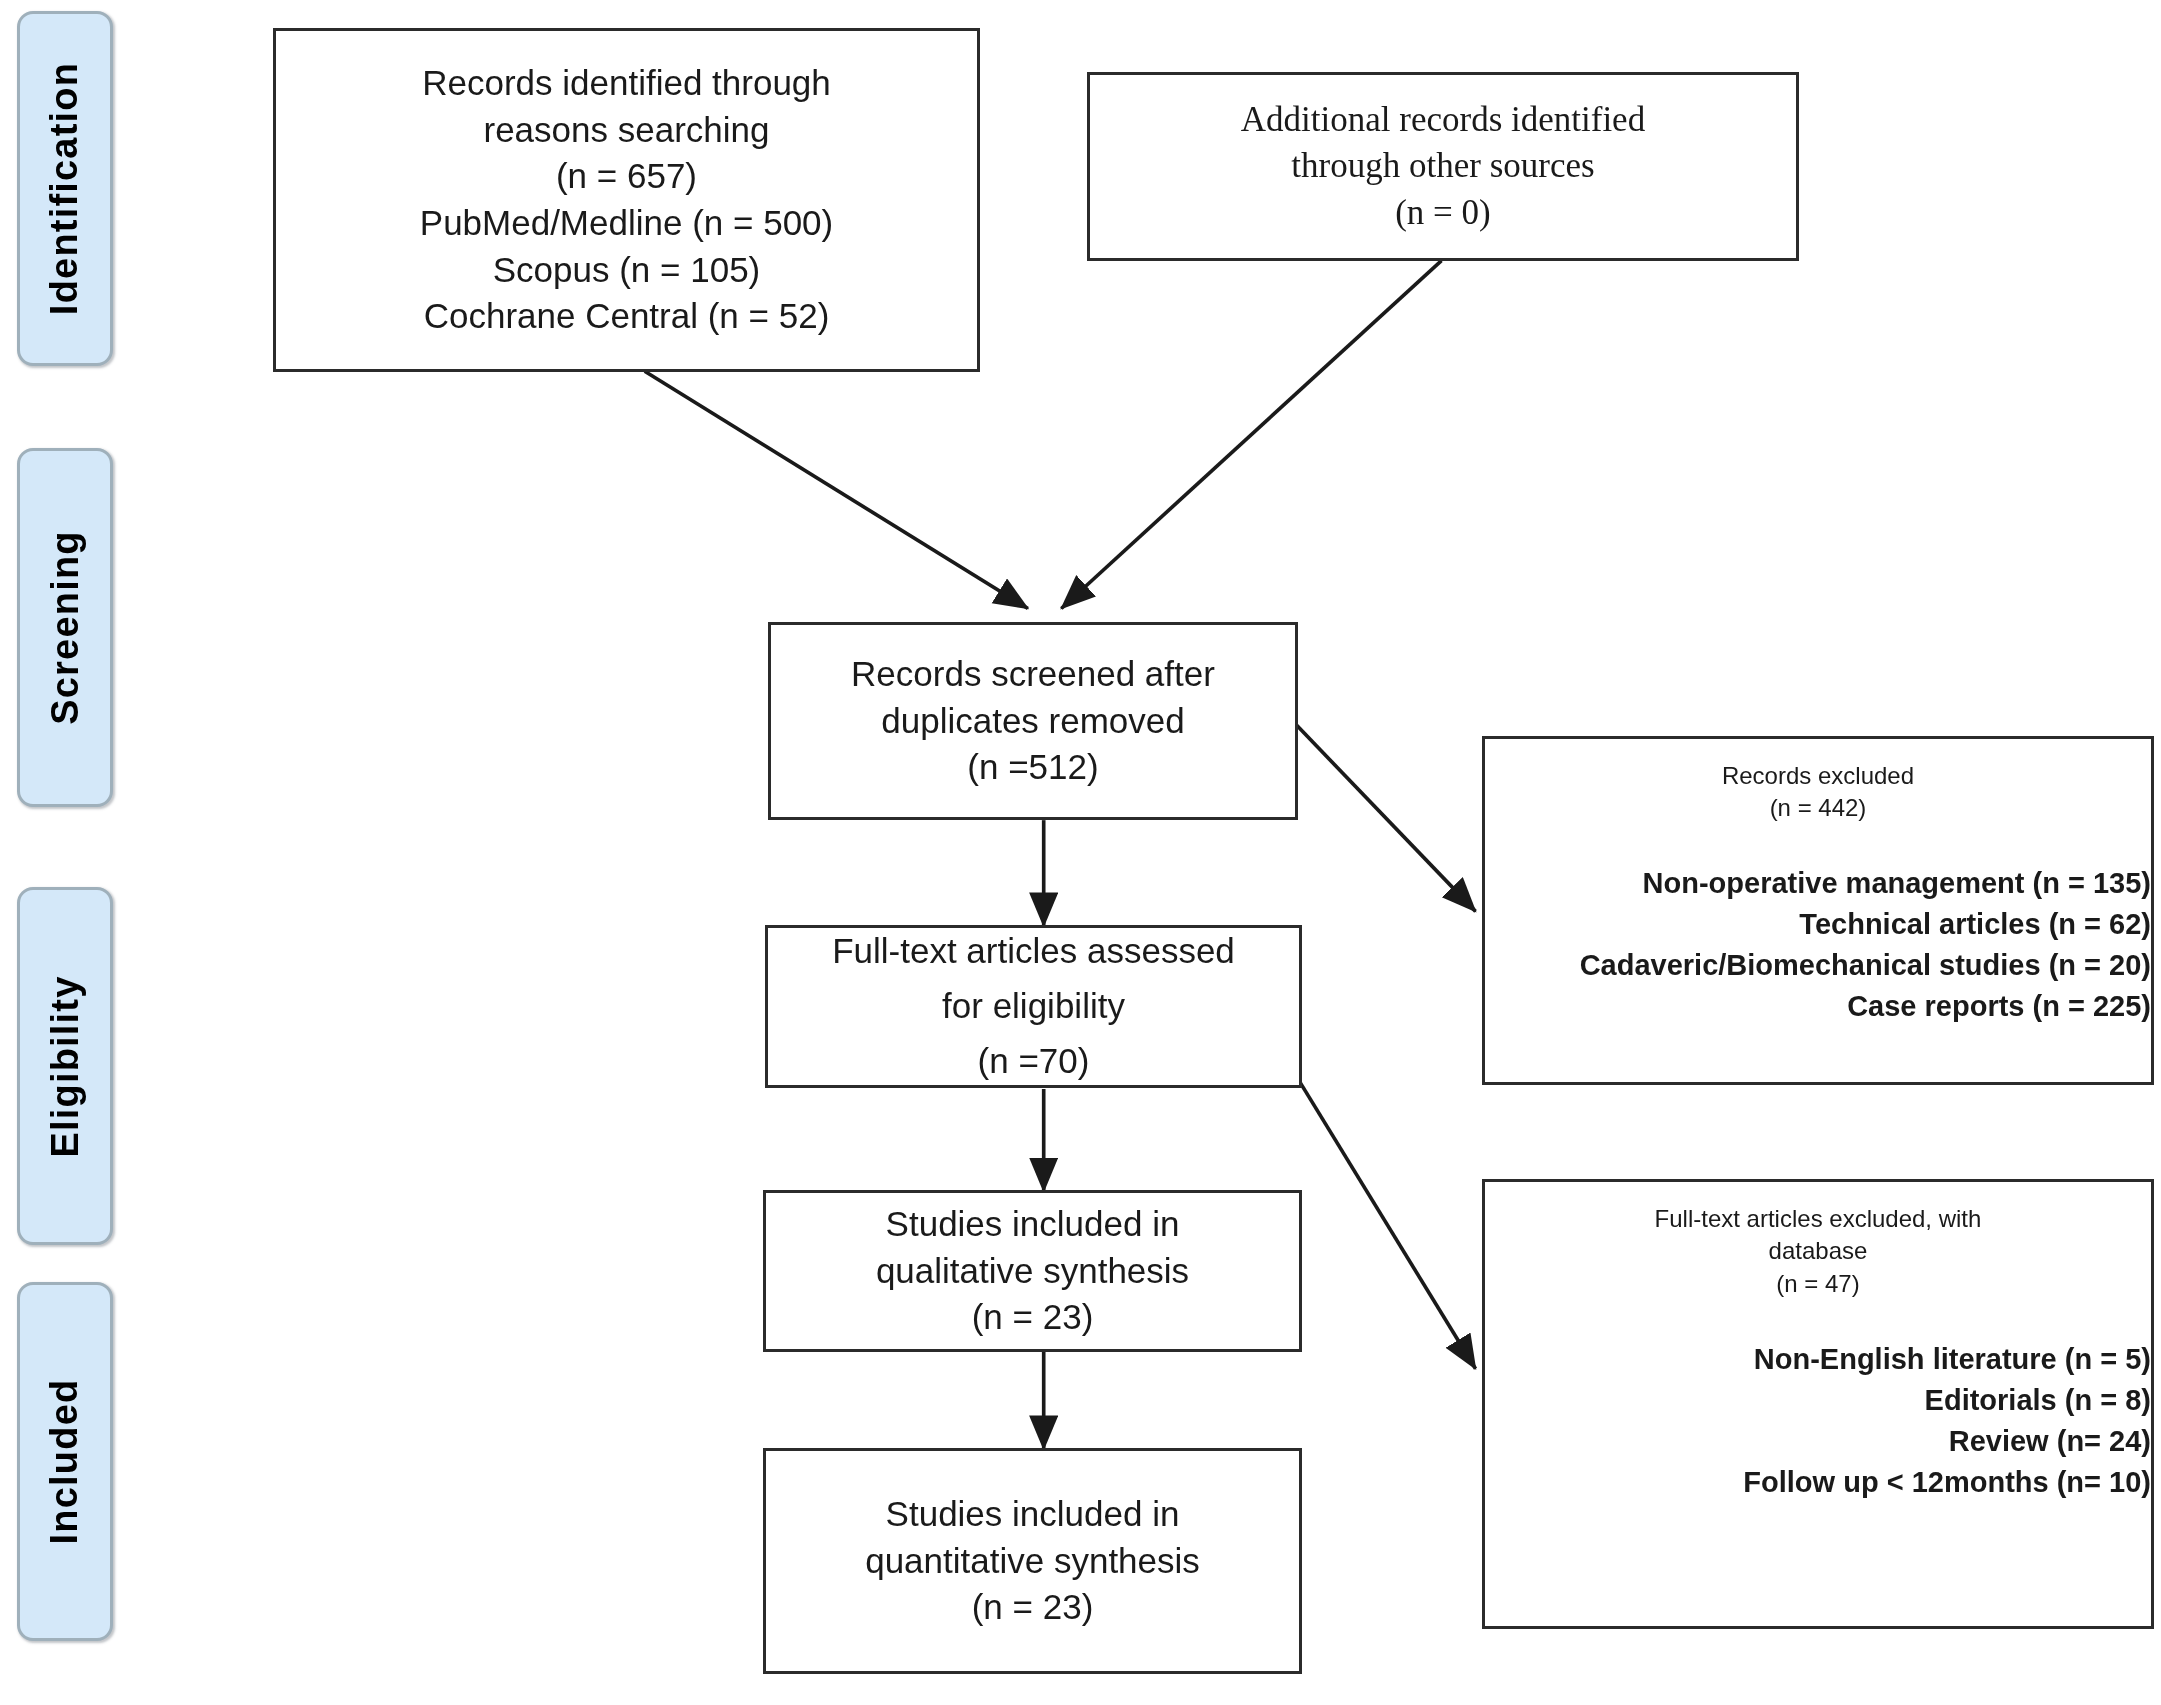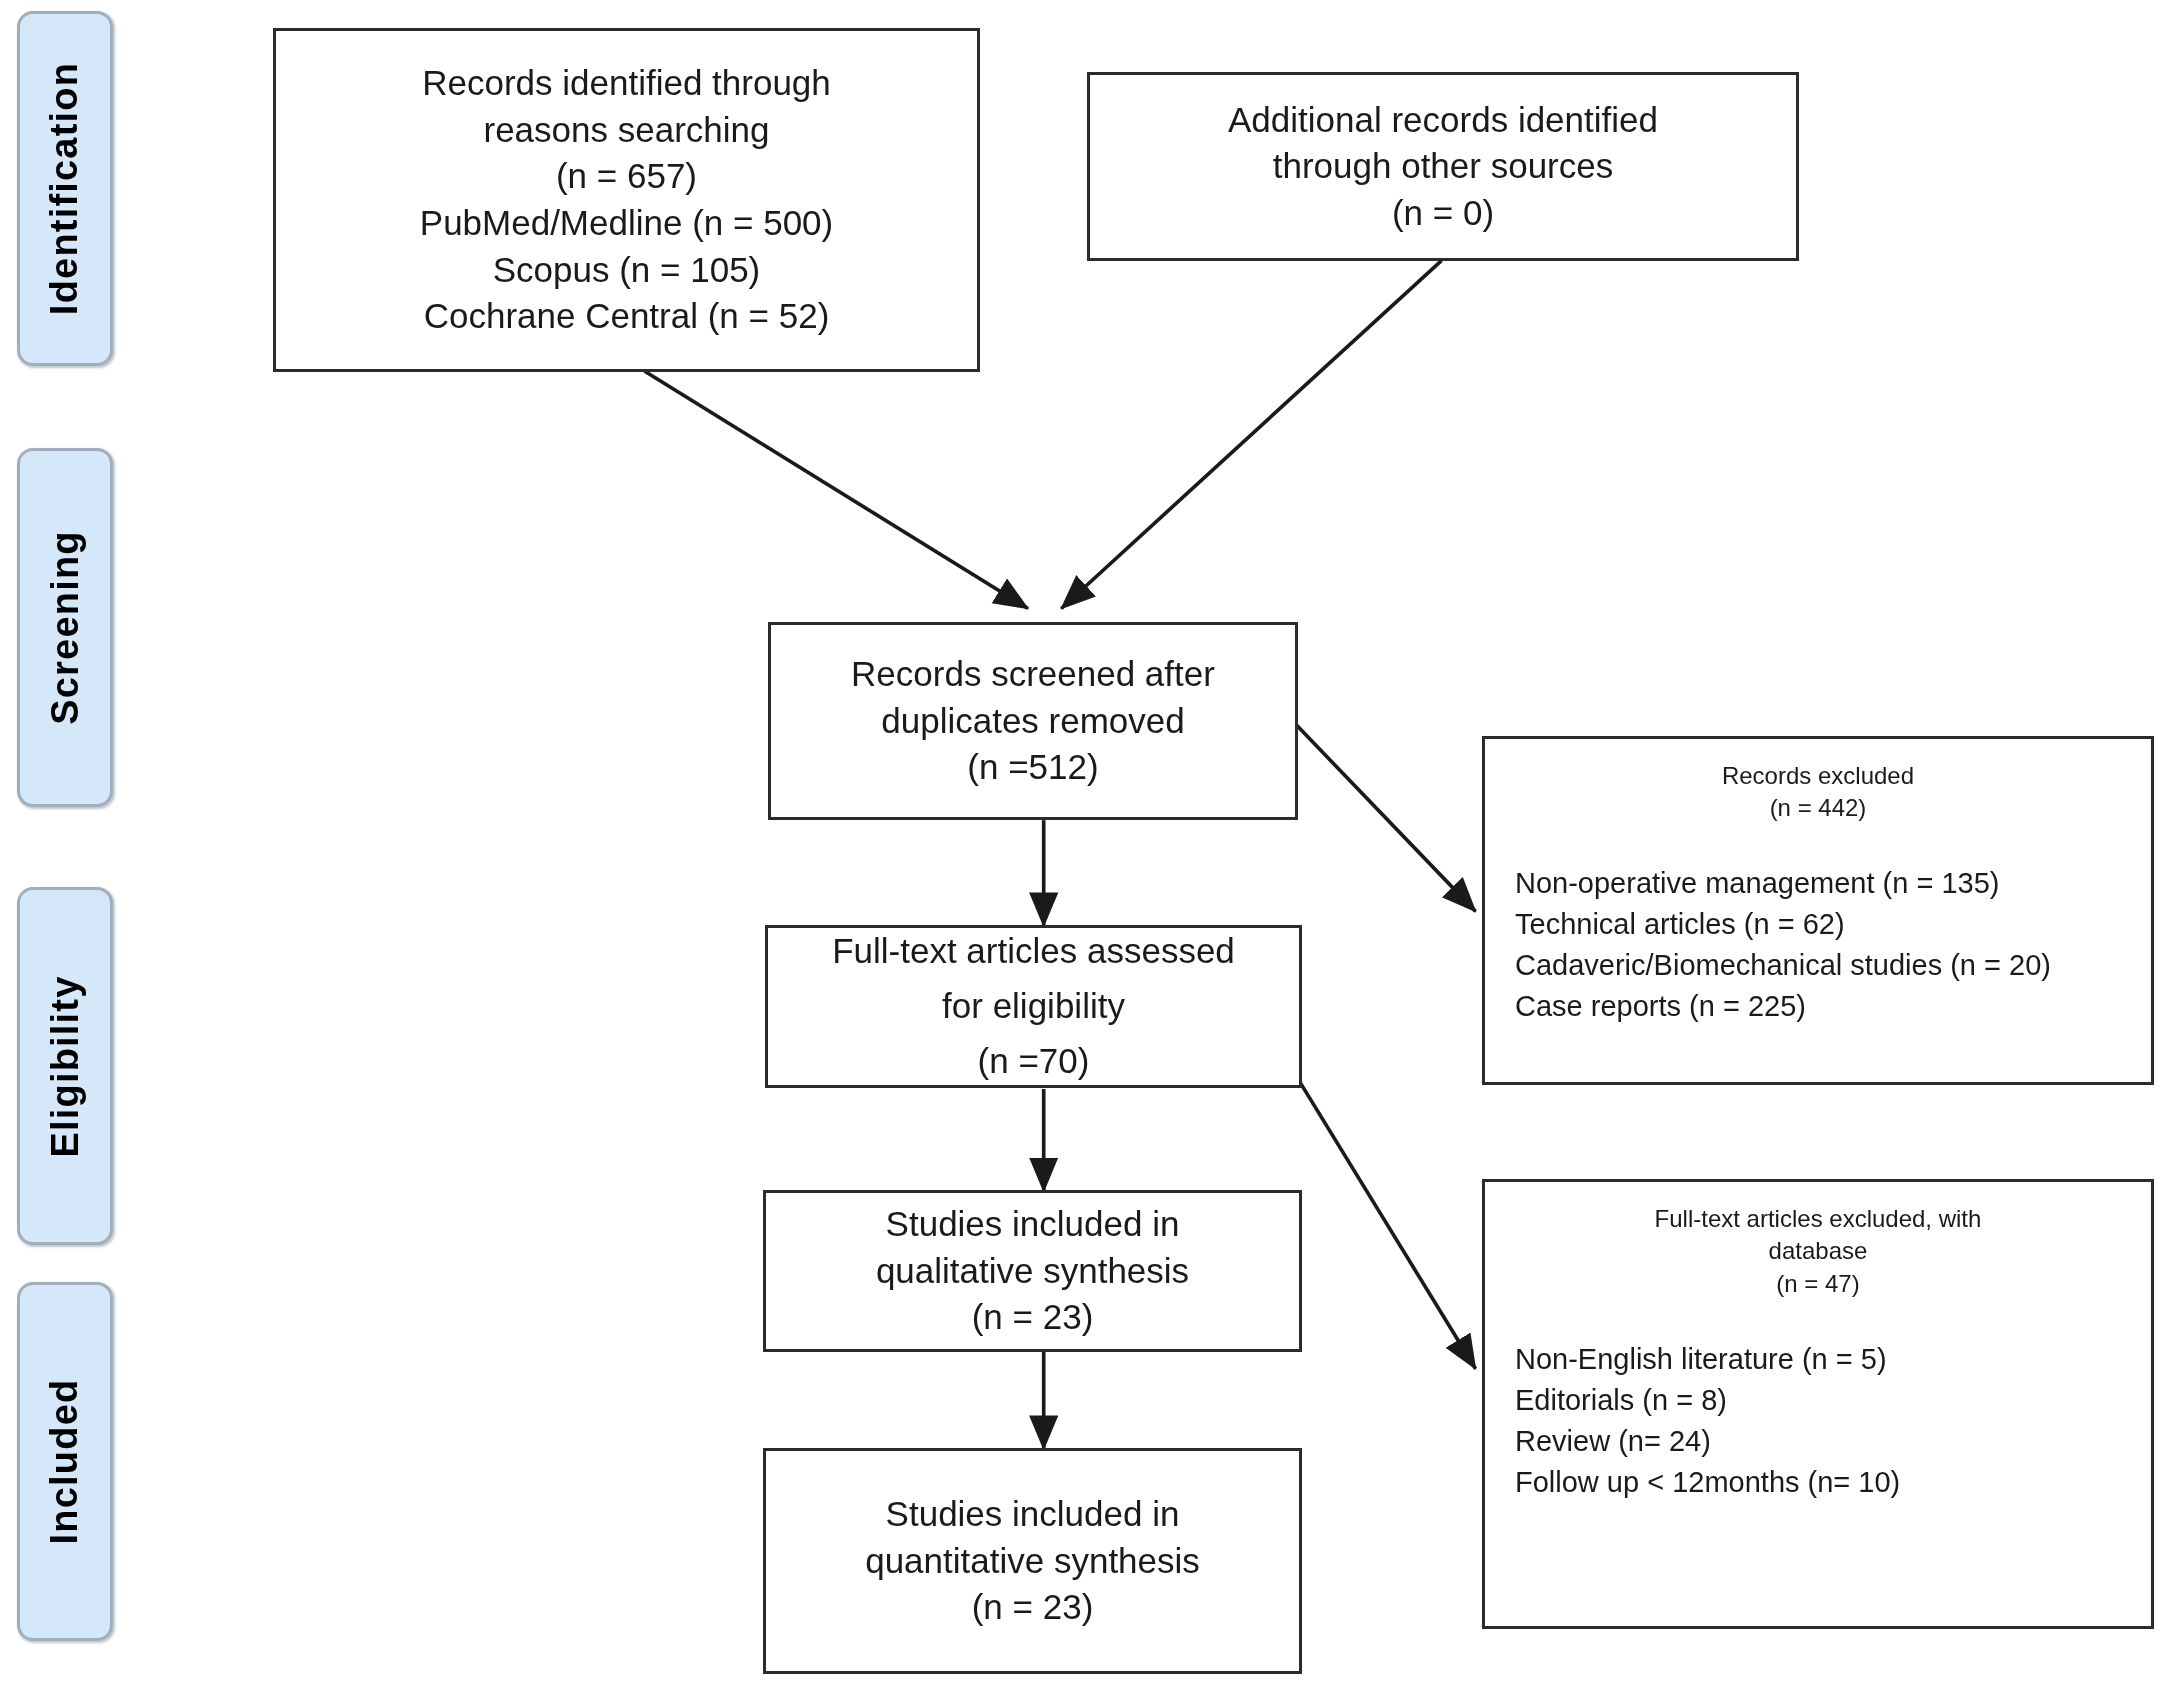--- a/index.html
+++ b/index.html
@@ -57,23 +57,24 @@
 
   
   .fbox.excl { justify-content: flex-start; padding-top: 20.7px; }
   .fbox.excl .head {
     width: 100%;
     text-align: center;
   }
   .fbox.excl .head .ln { font-size: 24px; line-height: 1.36; }
   .fbox.excl .reasons {
     width: 100%;
-    text-align: left;
+    text-align: right;
     padding-left: 30px;
     box-sizing: border-box;
+    font-weight: bold;
   }
   .fbox.excl .reasons .ln {
     font-size: 29px;
     line-height: 1.42;
   }
   .gap-md { height: 38px; }
 
   
   #wires {
     position: absolute;
@@ -130,21 +131,21 @@
 
   <div class="fbox center" style="left:273px; top:28px; width:707px; height:344px;">
     <div class="ln">Records identified through</div>
     <div class="ln">reasons searching</div>
     <div class="ln">(n = 657)</div>
     <div class="ln">PubMed/Medline (n = 500)</div>
     <div class="ln">Scopus (n = 105)</div>
     <div class="ln">Cochrane Central (n = 52)</div>
   </div>
 
-  <div class="fbox center" style="left:1087px; top:72px; width:712px; height:189px;">
+  <div class="fbox center" style="left:1087px; top:72px; width:712px; height:189px;font-family:Liberation Serif, serif;">
     <div class="ln">Additional records identified</div>
     <div class="ln">through other sources</div>
     <div class="ln">(n = 0)</div>
   </div>
 
   <div class="fbox center" style="left:768px; top:622px; width:530px; height:198px;">
     <div class="ln">Records screened after</div>
     <div class="ln">duplicates removed</div>
     <div class="ln">(n =512)</div>
   </div>

